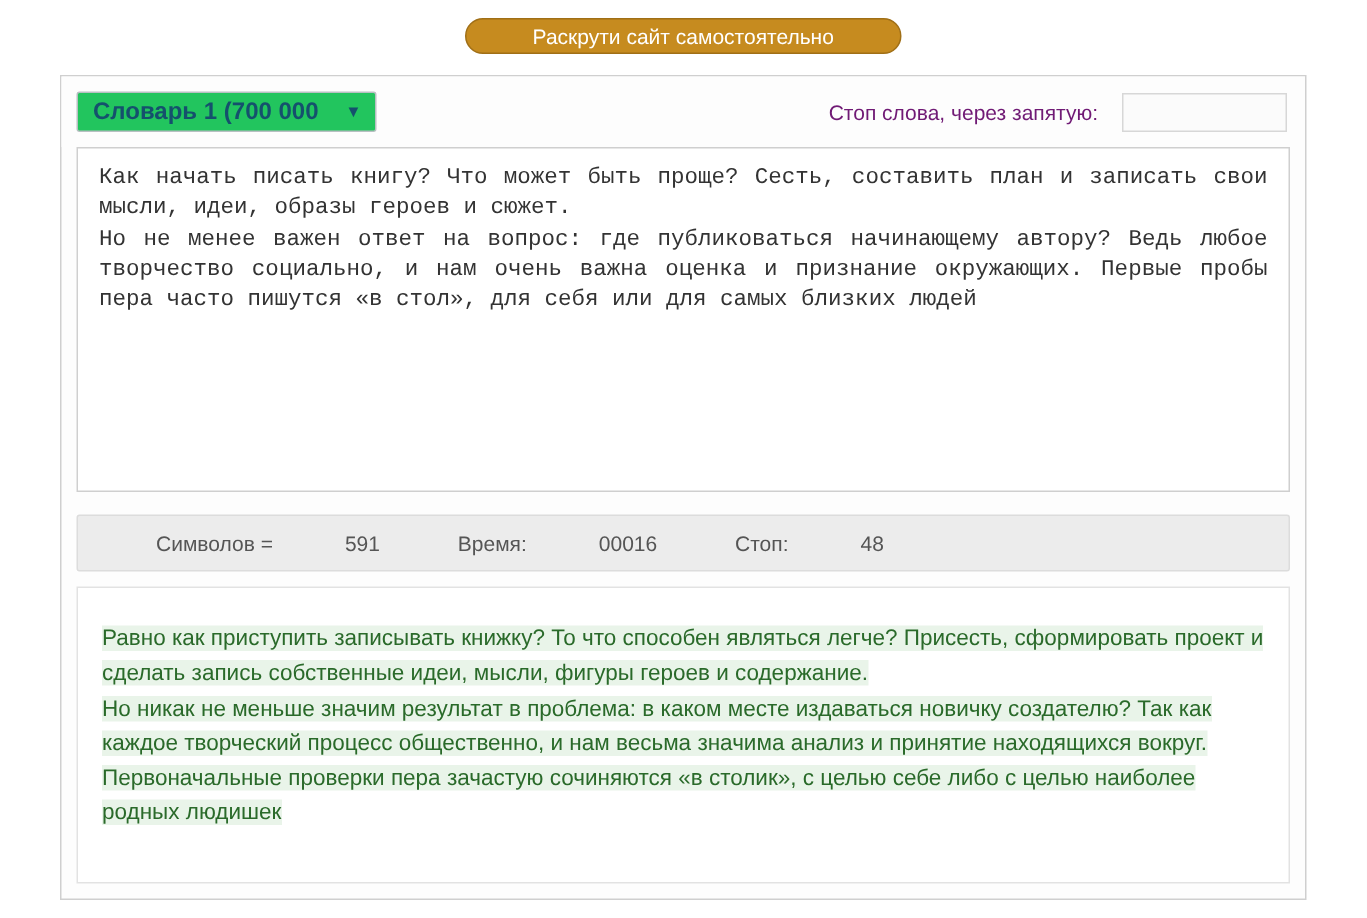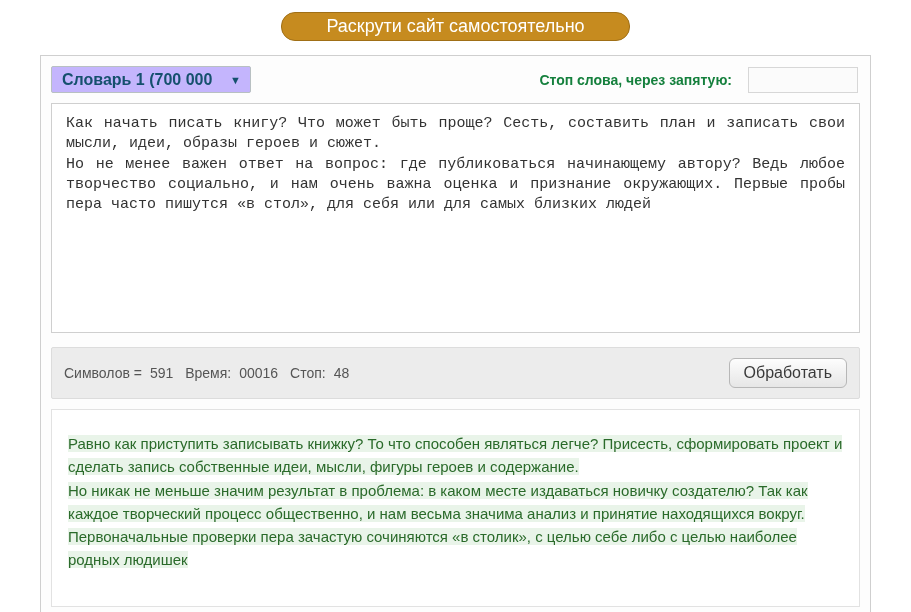--- a/index.html
+++ b/index.html
@@ -16,66 +16,65 @@
   .banner-wrap {
     text-align: center;
     margin-bottom: 14px;
   }
   .banner {
     display: inline-block;
     background: #c68b1f;
     color: #fff;
     padding: 3px 44px;
     border-radius: 14px;
-    font-size: 18px;
+    font-size: 14px;
     border: 1px solid #a06f16;
   }
   .panel {
     border: 1px solid #cfcfcf;
     background: #fdfdfd;
   }
   .top-row {
     display: flex;
     align-items: center;
     padding: 10px 12px 10px 10px;
     gap: 12px;
     background: #fdfdfd;
   }
   .select-wrap {
     position: relative;
     display: inline-block;
   }
   .dict-select {
     appearance: none;
     -webkit-appearance: none;
-    background: #c4b5fd;
+    background: #22c55e;
     border: 1px solid #b8c0c2;
     border-radius: 2px;
     padding: 4px 34px 4px 10px;
     font-size: 16px;
     font-weight: bold;
     color: #15506d;
     width: 200px;
     font-family: inherit;
   }
   .select-caret {
     position: absolute;
     right: 10px;
     top: 50%;
     transform: translateY(-50%);
     pointer-events: none;
     color: #15506d;
     font-size: 11px;
   }
   .spacer { flex: 1; }
   .stop-label {
-    color: #15803d;
+    color: #701a75;
     font-size: 14px;
     margin-right: 4px;
-    font-weight: bold;
   }
   .stop-input {
     border: 1px solid #d7d7d7;
     background: #fbfbfb;
     height: 26px;
     width: 110px;
     padding: 2px 4px;
     font-family: inherit;
   }
   .textarea-wrap {
@@ -100,21 +99,21 @@
     background: #ececec;
     padding: 10px 12px;
     margin: 10px;
     border: 1px solid #dcdcdc;
     border-radius: 2px;
   }
   .stats-text {
     color: #555;
     font-size: 14px;
   }
-  .stats-text span { margin-right: 8px; }
+  .stats-text span { margin-right: 8px; margin-left: 40px; }
   .process-btn {
     margin-left: auto;
     background: linear-gradient(#fdfdfd, #e6e6e6);
     border: 1px solid #b7b7b7;
     border-radius: 6px;
     padding: 5px 14px;
     font-size: 16px;
     color: #3a3a3a;
     cursor: pointer;
     font-family: inherit;
@@ -162,21 +161,20 @@
       <textarea class="input-text" style="">Как начать писать книгу? Что может быть проще? Сесть, составить план и записать свои мысли, идеи, образы героев и сюжет.
 Но не менее важен ответ на вопрос: где публиковаться начинающему автору? Ведь любое творчество социально, и нам очень важна оценка и признание окружающих. Первые пробы пера часто пишутся «в стол», для себя или для самых близких людей</textarea>
     </div>
 
     <div class="stats-row">
       <div class="stats-text">
         <span>Символов =</span><span>591</span>
         <span>Время:</span><span>00016</span>
         <span>Стоп:</span><span>48</span>
       </div>
-      <button class="process-btn">Обработать</button>
     </div>
 
     <div class="output-box">
       <div class="output-text">
         <span class="hl">Равно как приступить записывать книжку? То что способен являться легче? Присесть, сформировать проект и сделать запись собственные идеи, мысли, фигуры героев и содержание.</span><br>
         <span class="hl">Но никак не меньше значим результат в проблема: в каком месте издаваться новичку создателю? Так как каждое творческий процесс общественно, и нам весьма значима анализ и принятие находящихся вокруг. Первоначальные проверки пера зачастую сочиняются «в столик», с целью себе либо с целью наиболее родных людишек</span>
       </div>
     </div>
 
   </div>

